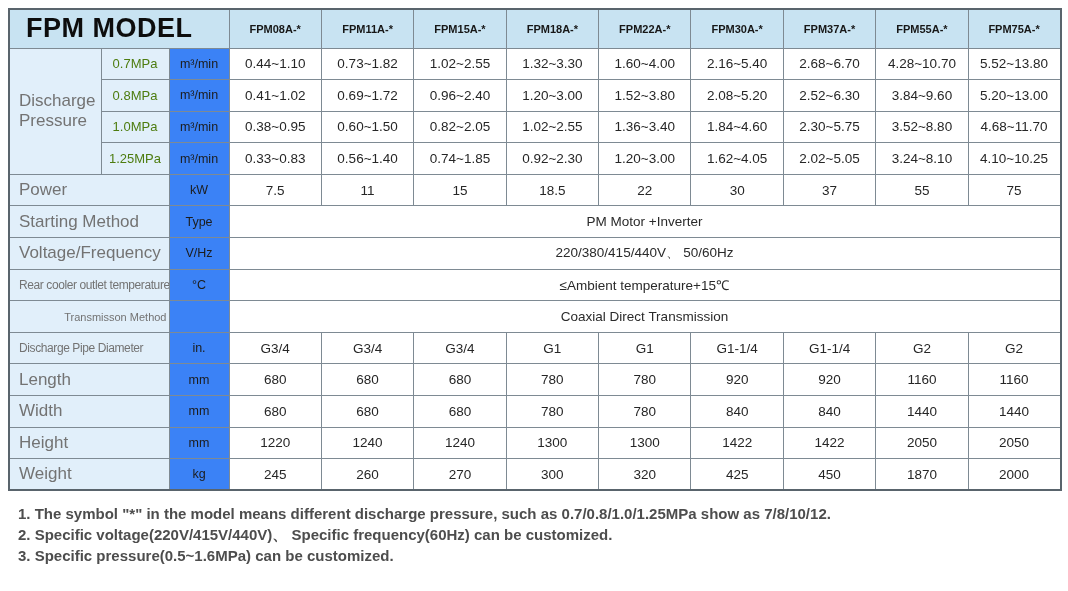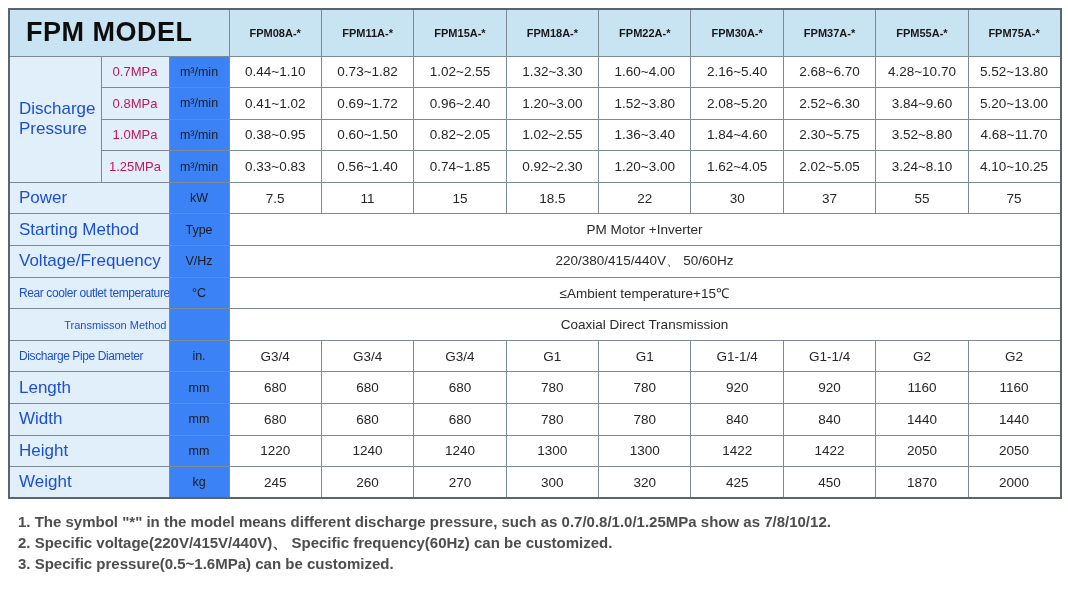--- a/index.html
+++ b/index.html
@@ -12,37 +12,37 @@
   table{
     border-collapse:collapse;table-layout:fixed;width:1052px;
     border:2px solid #59646c;
   }
   th,td{
     border:1px solid #7e8a93;
     text-align:center;vertical-align:middle;
     color:#1f1f1f;overflow:hidden;white-space:nowrap;
     padding:0 2px;box-sizing:border-box;
   }
-  thead tr{height:47px;}
+  thead tr{height:39px;}
   tbody tr{height:31.6px;}
   .title-cell{
     background:#c8e3f2;text-align:left;padding-left:16px;
     font-size:27px;font-weight:bold;color:#0d0d0d;letter-spacing:0.5px;
   }
   .model-cell{
     background:#c8e3f2;font-weight:bold;font-size:11px;color:#171717;
   }
   .label-cell{
-    background:#e1effa;text-align:left;padding-left:9px;color:#1d4ed8;
+    background:#e1effa;text-align:left;padding-left:9px;color:#737373;
   }
   .lbl-lg{font-size:17px;}
   .lbl-md{font-size:11px;text-align:right;}
   .lbl-sm{font-size:12px;letter-spacing:-0.4px;}
   .wrapping{white-space:normal;line-height:1.2;}
-  .sub-cell{background:#e1effa;font-size:13px;color:#be185d;}
+  .sub-cell{background:#e1effa;font-size:13px;color:#4d7c0f;}
   .unit-cell{background:#3b82f6;font-size:12.5px;color:#1c1c1c;}
   .data-cell{background:#ffffff;font-size:13.5px;color:#262626;}
   .span-cell{background:#ffffff;font-size:13.5px;font-weight:normal;color:#2a2a2a;}
   .remarks{
     padding:12px 10px 0 10px;color:#4d4d4d;font-weight:bold;
     font-size:15px;line-height:21px;
   }
   .remarks div{white-space:nowrap;}
 </style>
 </head>

